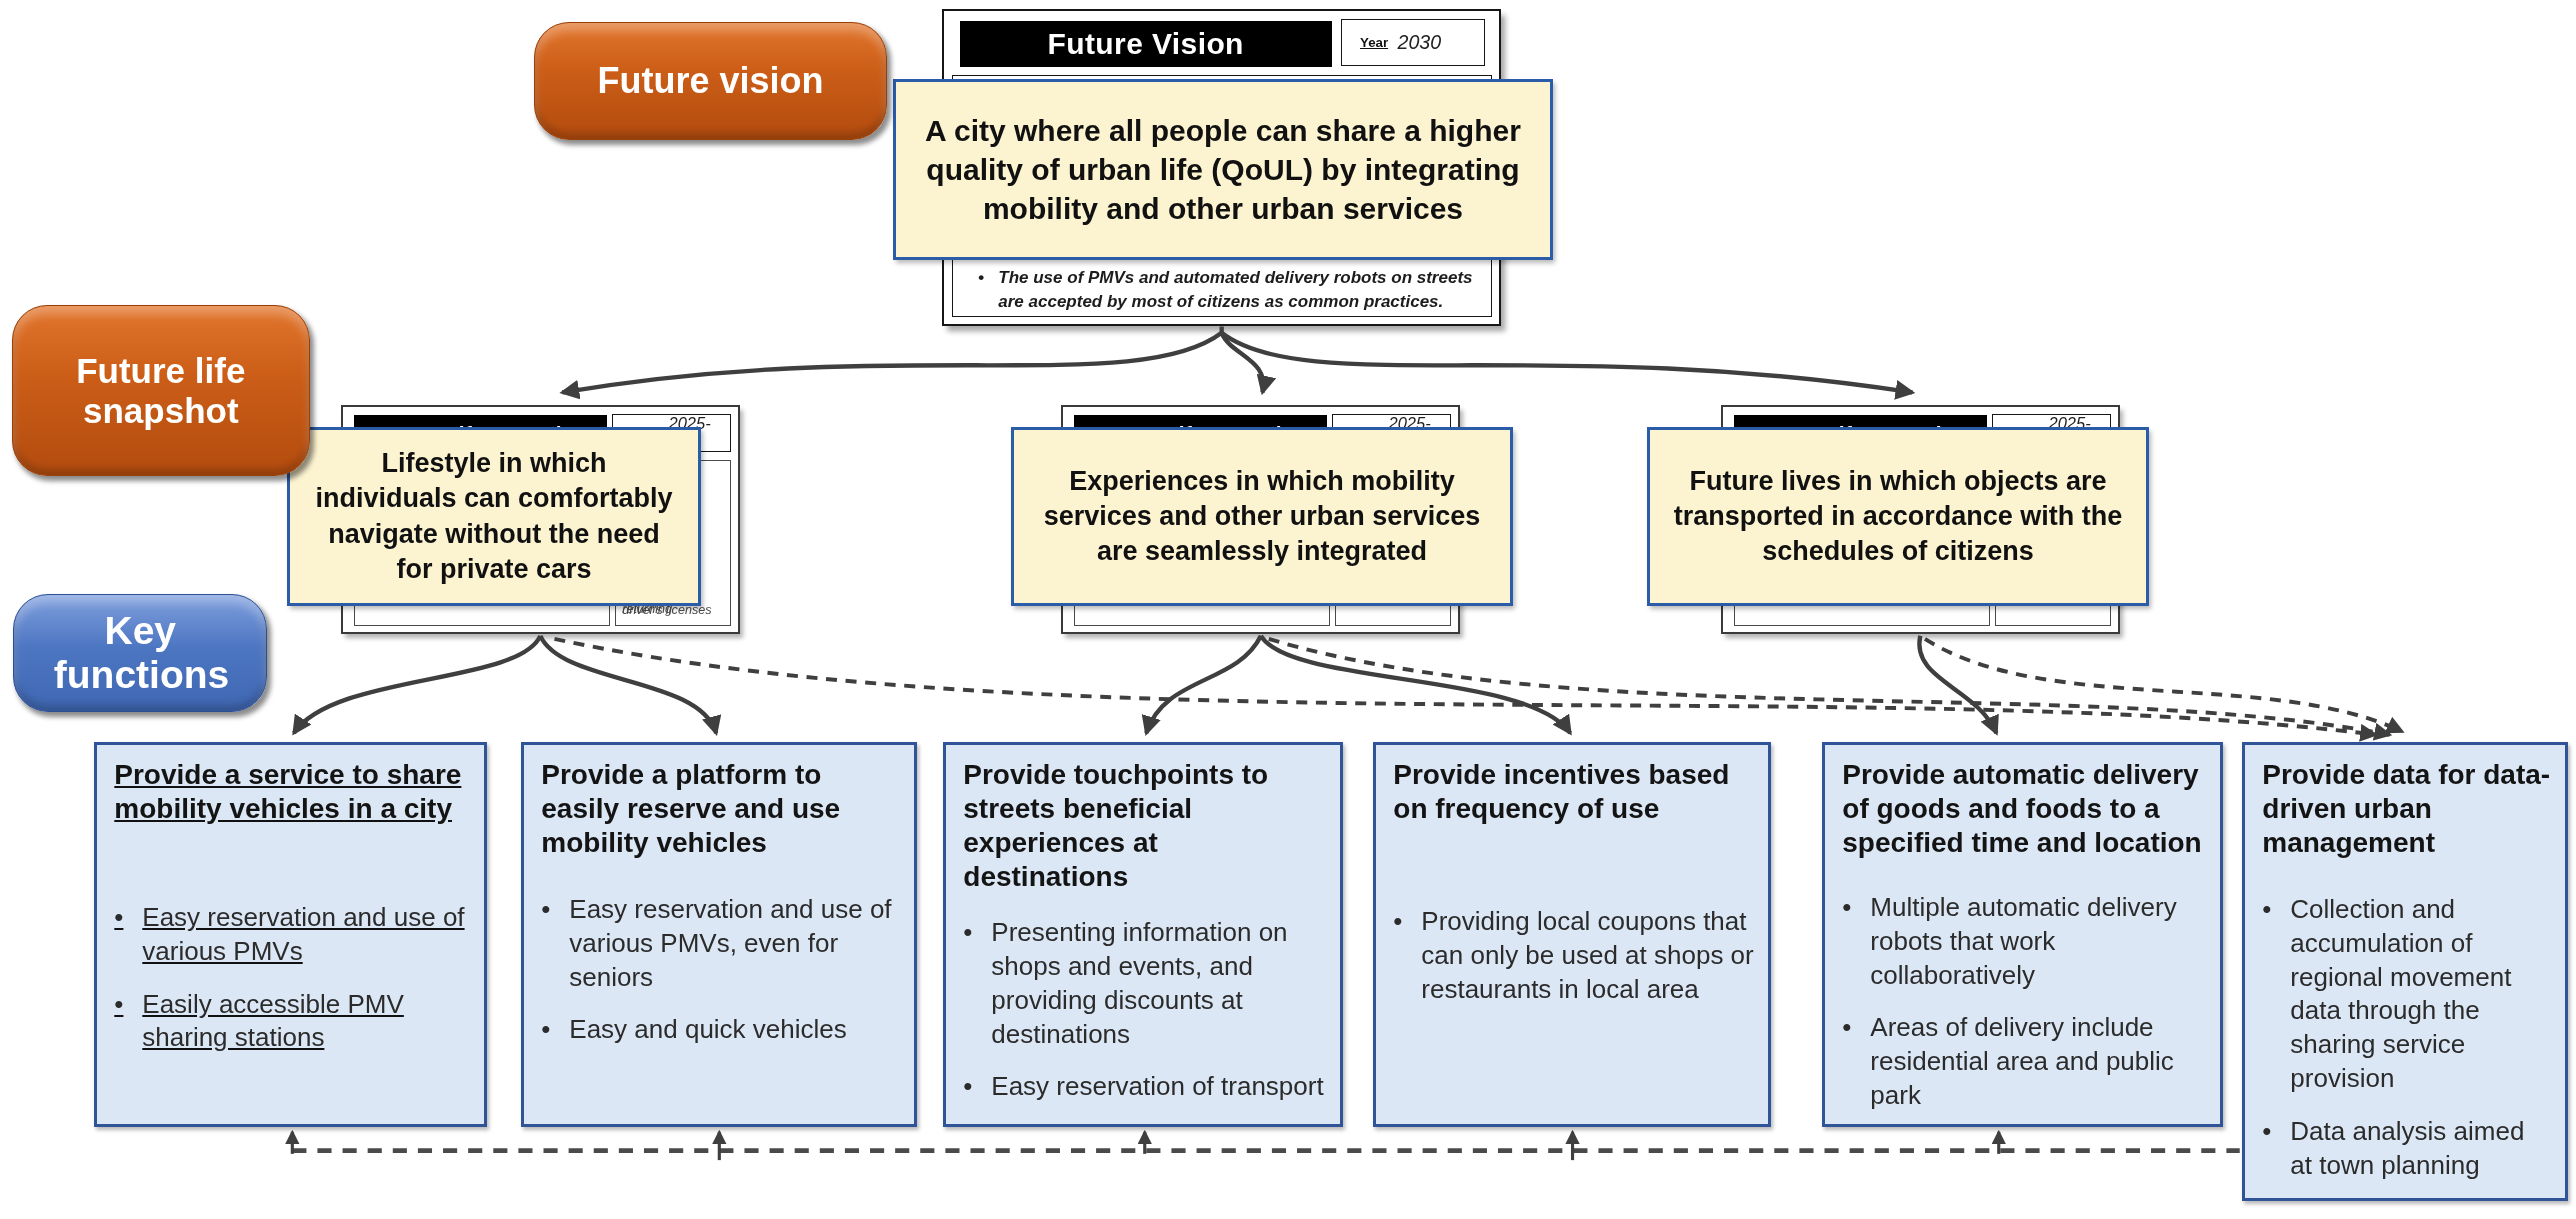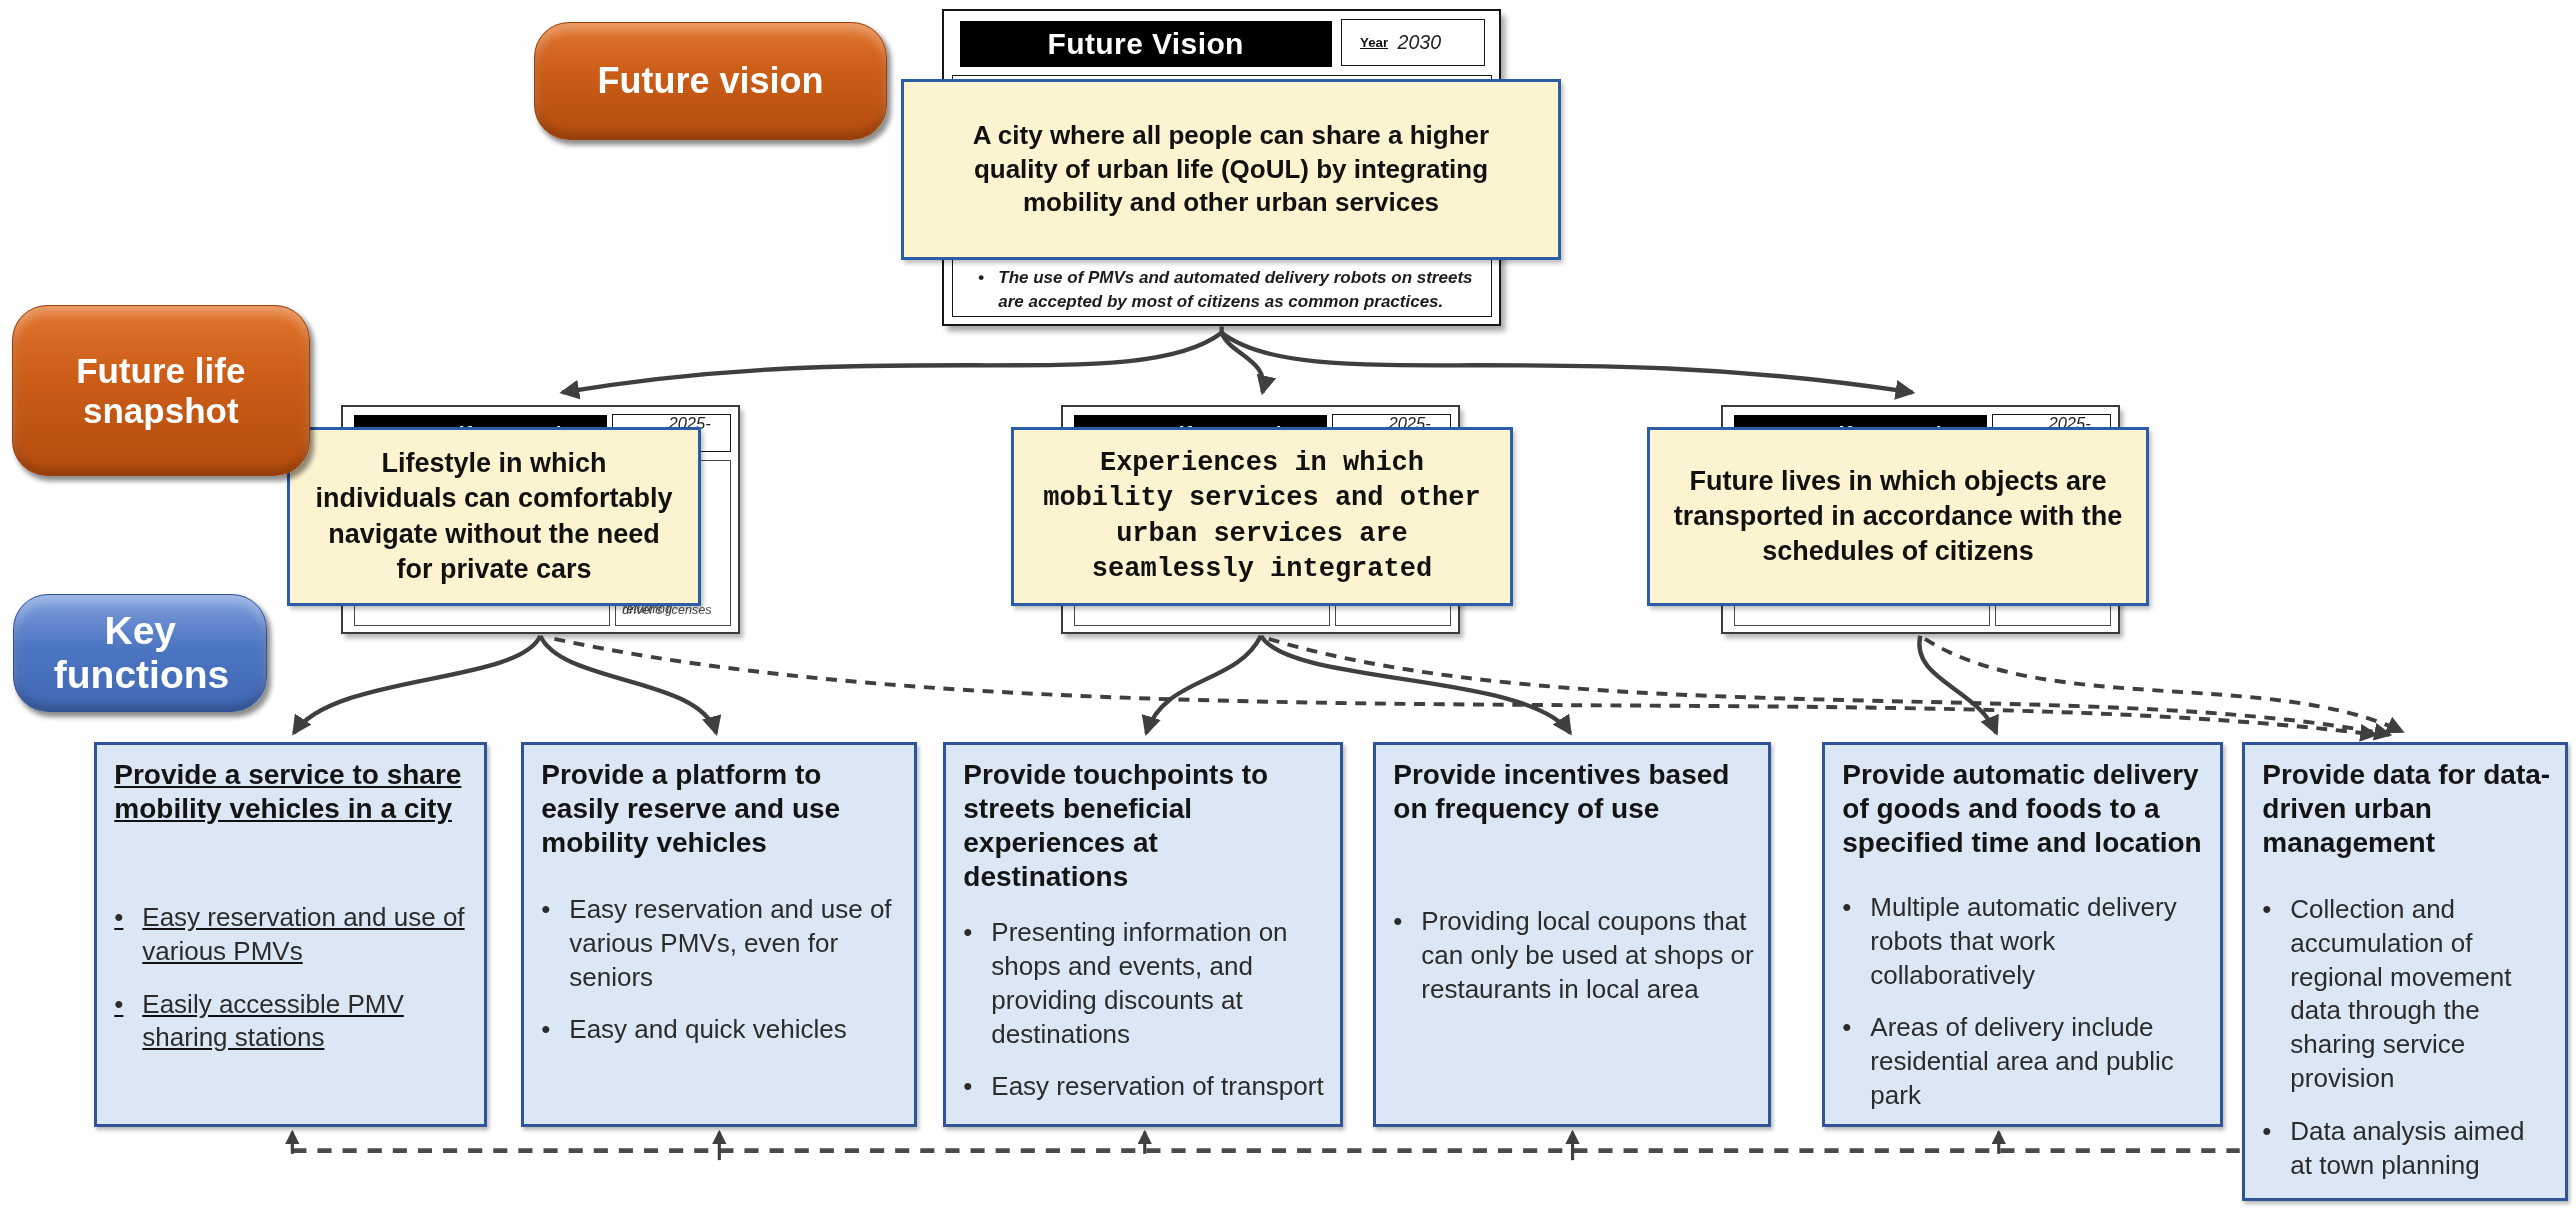--- a/index.html
+++ b/index.html
@@ -28,21 +28,21 @@
   .doc-note{position:absolute;font-style:italic;font-size:17px;line-height:1.4;color:#1c1c1c;font-weight:600;display:flex;}
   .doc-note .nb{flex:none;width:20.4px;}
   .snap-cell{position:absolute;box-sizing:border-box;border:1.6px solid #4a4a4a;background:#fff;}
   .frag{position:absolute;font-style:italic;font-size:12.6px;line-height:1.3;color:#4a4a4a;}
   
   .cream-box{
     position:absolute;box-sizing:border-box;background:#fcf3d0;border:3.1px solid #2b5ca8;
     display:flex;align-items:center;justify-content:center;text-align:center;
     font-weight:bold;color:#111;box-shadow:3.1px 3.9px 4.7px rgba(0,0,0,0.28);z-index:3;line-height:1.3;
   }
-  .cream-vision{font-size:26px;padding:0 23.6px;margin-left:8px;}
+  .cream-vision{font-size:30px;padding:0 23.6px;}
   .cream-snap{font-size:27px;padding:0 19px;}
   
   .kf-box{
     position:absolute;box-sizing:border-box;background:#dce7f5;border:3.1px solid #2f5497;
     box-shadow:2.4px 3.1px 3.9px rgba(0,0,0,0.28);padding:12.6px 14px 0 17.3px;z-index:1;
   }
   .kf-title{margin:0;font-size:28px;line-height:1.22;font-weight:bold;color:#141414;}
   .kf-bullets{list-style:none;margin:0;padding:0;}
   .kf-bullets li{display:flex;font-size:26px;line-height:1.3;color:#2b2b2b;margin-bottom:19px;}
   .kf-bullets .dot{flex:none;width:28px;color:#2b2b2b;}
@@ -150,21 +150,21 @@
       <span class="year-label">Year</span>
       <span class="year-value" style="font-size:16.5px;">2025-30</span>
     </div>
     <div class="snap-cell" style="left:11px;top:53px;width:256px;height:166px;"></div>
     <div class="snap-cell" style="left:272px;top:53px;width:116px;height:166px;"></div>
   </div>
 
   <div class="cream-box cream-snap" style="left:287px;top:427px;width:414px;height:179px;">
     <span>Lifestyle in which individuals can comfortably navigate without the need for private cars</span>
   </div>
-  <div class="cream-box cream-snap" style="left:1011px;top:427px;width:502px;height:179px;font-family:Liberation Mono, monospace;">
+  <div class="cream-box cream-snap" style="left:1011px;top:427px;width:502px;height:179px;">
     <span>Experiences in which mobility services and other urban services are seamlessly integrated</span>
   </div>
   <div class="cream-box cream-snap" style="left:1647px;top:427px;width:502px;height:179px;">
     <span>Future lives in which objects are transported in accordance with the schedules of citizens</span>
   </div>
 
   <div class="pill pill-blue" style="left:13.3px;top:594px;width:254px;height:118px;font-size:39px;">
     <span style="width:173px;">Key functions</span>
   </div>
 

